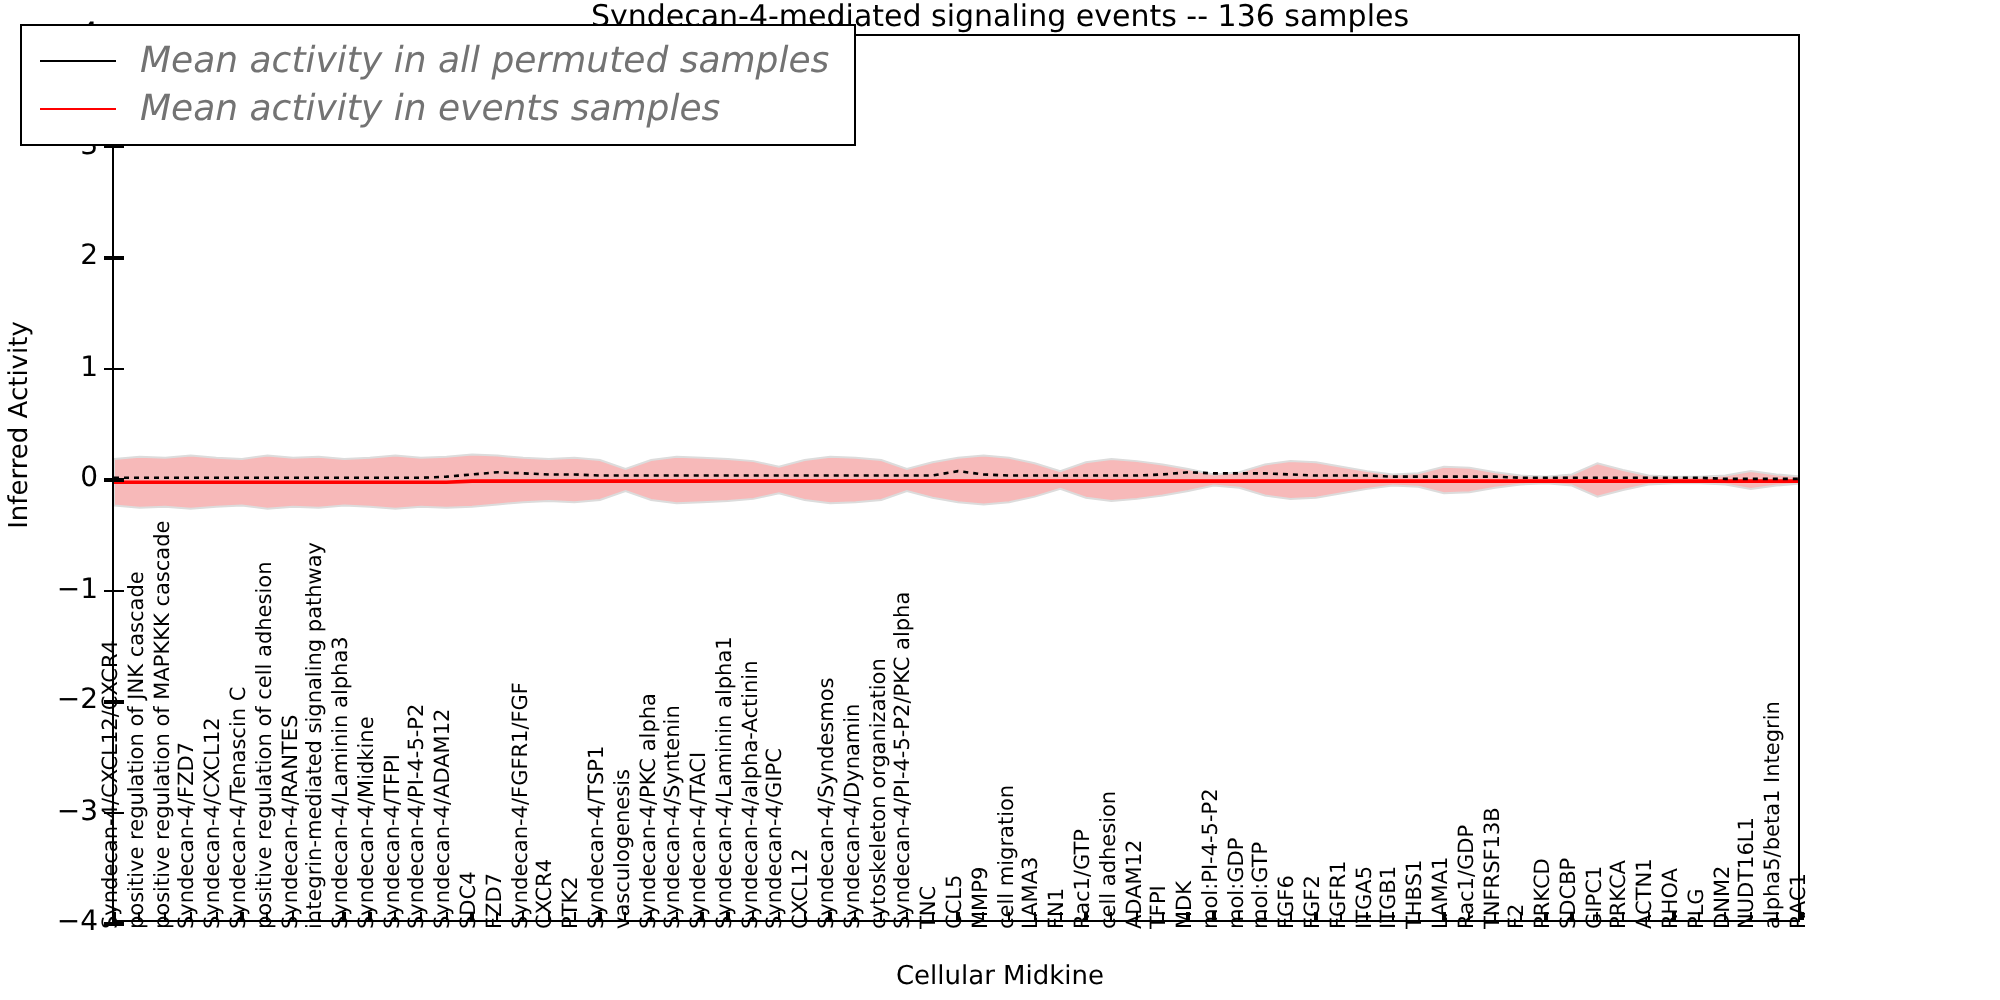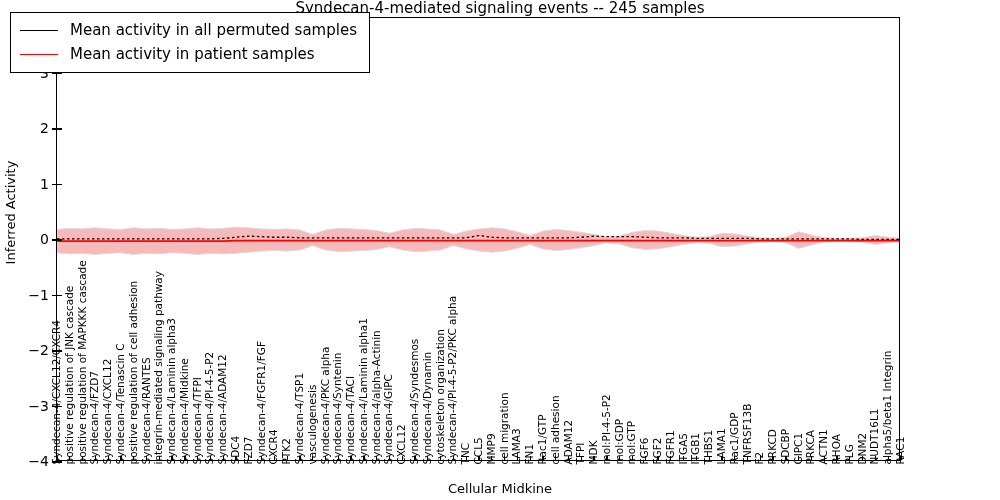--- a/index.html
+++ b/index.html
@@ -46,28 +46,28 @@
 
   
   #legend{
     position:absolute;left:10px;top:12px;
     border:1.2px solid #000;background:#fff;
     padding:5px 12px 6px 9px;
   }
   .legend-row{display:flex;align-items:center;height:24px;}
   .legend-swatch{width:38px;height:0;border-top:1.6px solid #000;margin-right:12px;}
   .legend-swatch.red{border-top-color:#ff0000;}
-  .legend-text{font-size:15px;color:#000000;white-space:nowrap;}
+  .legend-text{font-size:18px;color:#737373;white-space:nowrap;font-style:italic;}
 </style>
 </head>
 <body>
 
 <div id="root">
 
-  <div id="chart-title">Syndecan-4-mediated signaling events -- 245 samples</div>
+  <div id="chart-title">Syndecan-4-mediated signaling events -- 136 samples</div>
 
   <div id="ylabel">Inferred Activity</div>
   <div id="xlabel">Cellular Midkine</div>
 
   <div id="plot-frame">
     <div id="plot-inner">
       <svg id="plot-svg" width="844" height="444" viewBox="0 0 844 444" preserveAspectRatio="none">
         <path id="band-path" fill="#f08080" fill-opacity="0.55" stroke="none" d="M0.00 211.45 L12.79 210.34 L25.58 210.90 L38.36 209.79 L51.15 210.90 L63.94 211.45 L76.73 209.79 L89.52 210.90 L102.30 210.34 L115.09 211.45 L127.88 210.90 L140.67 209.79 L153.45 210.90 L166.24 210.34 L179.03 209.23 L191.82 209.79 L204.61 210.90 L217.39 211.45 L230.18 210.90 L242.97 212.01 L255.76 216.45 L268.55 212.01 L281.33 210.34 L294.12 210.90 L306.91 211.45 L319.70 212.56 L332.48 215.34 L345.27 212.01 L358.06 210.34 L370.85 210.90 L383.64 212.01 L396.42 216.45 L409.21 213.12 L422.00 210.90 L434.79 209.79 L447.58 210.90 L460.36 213.67 L473.15 217.56 L485.94 213.12 L498.73 211.45 L511.52 212.56 L524.30 214.23 L537.09 216.45 L549.88 219.23 L562.67 218.11 L575.45 214.23 L588.24 212.56 L601.03 213.12 L613.82 215.34 L626.61 217.56 L639.39 219.23 L652.18 218.67 L664.97 215.34 L677.76 215.89 L690.55 218.11 L703.33 219.78 L716.12 220.33 L728.91 219.23 L741.70 213.67 L754.48 217.00 L767.27 219.78 L780.06 220.33 L792.85 220.33 L805.64 219.78 L818.42 217.56 L831.21 219.23 L844.00 220.33 L844.00 223.66 L831.21 224.77 L818.42 226.44 L805.64 224.22 L792.85 223.66 L780.06 223.66 L767.27 224.22 L754.48 227.00 L741.70 230.32 L728.91 224.77 L716.12 223.66 L703.33 224.22 L690.55 225.88 L677.76 228.10 L664.97 228.66 L652.18 225.33 L639.39 224.77 L626.61 226.44 L613.82 228.66 L601.03 230.88 L588.24 231.44 L575.45 229.77 L562.67 225.88 L549.88 224.77 L537.09 227.55 L524.30 229.77 L511.52 231.44 L498.73 232.54 L485.94 230.88 L473.15 226.44 L460.36 230.32 L447.58 233.10 L434.79 234.21 L422.00 233.10 L409.21 230.88 L396.42 227.55 L383.64 231.99 L370.85 233.10 L358.06 233.66 L345.27 231.99 L332.48 228.66 L319.70 231.44 L306.91 232.54 L294.12 233.10 L281.33 233.66 L268.55 231.99 L255.76 227.55 L242.97 231.99 L230.18 233.10 L217.39 232.54 L204.61 233.10 L191.82 234.21 L179.03 235.32 L166.24 235.88 L153.45 235.32 L140.67 236.43 L127.88 235.32 L115.09 234.76 L102.30 235.88 L89.52 235.32 L76.73 236.43 L63.94 234.76 L51.15 235.32 L38.36 236.43 L25.58 235.32 L12.79 235.88 L0.00 234.76 Z"></path>
         <path id="band-outline" fill="none" stroke="#dcdcdc" stroke-width="1" d="M0.00 211.45 L12.79 210.34 L25.58 210.90 L38.36 209.79 L51.15 210.90 L63.94 211.45 L76.73 209.79 L89.52 210.90 L102.30 210.34 L115.09 211.45 L127.88 210.90 L140.67 209.79 L153.45 210.90 L166.24 210.34 L179.03 209.23 L191.82 209.79 L204.61 210.90 L217.39 211.45 L230.18 210.90 L242.97 212.01 L255.76 216.45 L268.55 212.01 L281.33 210.34 L294.12 210.90 L306.91 211.45 L319.70 212.56 L332.48 215.34 L345.27 212.01 L358.06 210.34 L370.85 210.90 L383.64 212.01 L396.42 216.45 L409.21 213.12 L422.00 210.90 L434.79 209.79 L447.58 210.90 L460.36 213.67 L473.15 217.56 L485.94 213.12 L498.73 211.45 L511.52 212.56 L524.30 214.23 L537.09 216.45 L549.88 219.23 L562.67 218.11 L575.45 214.23 L588.24 212.56 L601.03 213.12 L613.82 215.34 L626.61 217.56 L639.39 219.23 L652.18 218.67 L664.97 215.34 L677.76 215.89 L690.55 218.11 L703.33 219.78 L716.12 220.33 L728.91 219.23 L741.70 213.67 L754.48 217.00 L767.27 219.78 L780.06 220.33 L792.85 220.33 L805.64 219.78 L818.42 217.56 L831.21 219.23 L844.00 220.33 L844.00 223.66 L831.21 224.77 L818.42 226.44 L805.64 224.22 L792.85 223.66 L780.06 223.66 L767.27 224.22 L754.48 227.00 L741.70 230.32 L728.91 224.77 L716.12 223.66 L703.33 224.22 L690.55 225.88 L677.76 228.10 L664.97 228.66 L652.18 225.33 L639.39 224.77 L626.61 226.44 L613.82 228.66 L601.03 230.88 L588.24 231.44 L575.45 229.77 L562.67 225.88 L549.88 224.77 L537.09 227.55 L524.30 229.77 L511.52 231.44 L498.73 232.54 L485.94 230.88 L473.15 226.44 L460.36 230.32 L447.58 233.10 L434.79 234.21 L422.00 233.10 L409.21 230.88 L396.42 227.55 L383.64 231.99 L370.85 233.10 L358.06 233.66 L345.27 231.99 L332.48 228.66 L319.70 231.44 L306.91 232.54 L294.12 233.10 L281.33 233.66 L268.55 231.99 L255.76 227.55 L242.97 231.99 L230.18 233.10 L217.39 232.54 L204.61 233.10 L191.82 234.21 L179.03 235.32 L166.24 235.88 L153.45 235.32 L140.67 236.43 L127.88 235.32 L115.09 234.76 L102.30 235.88 L89.52 235.32 L76.73 236.43 L63.94 234.76 L51.15 235.32 L38.36 236.43 L25.58 235.32 L12.79 235.88 L0.00 234.76 Z"></path>
         <path id="series-red" fill="none" stroke="#ff0000" stroke-width="1.8" d="M0.00 223.11 L12.79 223.11 L25.58 223.11 L38.36 223.11 L51.15 223.11 L63.94 223.11 L76.73 223.11 L89.52 223.11 L102.30 223.11 L115.09 223.11 L127.88 223.11 L140.67 223.11 L153.45 223.11 L166.24 223.11 L179.03 222.55 L191.82 222.55 L204.61 222.55 L217.39 222.55 L230.18 222.55 L242.97 222.55 L255.76 222.55 L268.55 222.55 L281.33 222.55 L294.12 222.55 L306.91 222.55 L319.70 222.55 L332.48 222.55 L345.27 222.55 L358.06 222.55 L370.85 222.55 L383.64 222.55 L396.42 222.55 L409.21 222.55 L422.00 222.55 L434.79 222.55 L447.58 222.55 L460.36 222.55 L473.15 222.55 L485.94 222.55 L498.73 222.55 L511.52 222.55 L524.30 222.55 L537.09 222.55 L549.88 222.55 L562.67 222.55 L575.45 222.55 L588.24 222.55 L601.03 222.55 L613.82 222.55 L626.61 222.55 L639.39 222.55 L652.18 222.55 L664.97 222.55 L677.76 222.55 L690.55 222.55 L703.33 222.55 L716.12 222.55 L728.91 222.55 L741.70 222.55 L754.48 222.55 L767.27 222.55 L780.06 222.55 L792.85 222.55 L805.64 222.55 L818.42 222.55 L831.21 222.55 L844.00 222.55"></path>
@@ -242,17 +242,17 @@
       </div>
   </div>
 
   <div id="legend">
     <div class="legend-row">
       <span class="legend-swatch black"></span>
       <span class="legend-text">Mean activity in all permuted samples</span>
     </div>
     <div class="legend-row">
       <span class="legend-swatch red"></span>
-      <span class="legend-text">Mean activity in patient samples</span>
+      <span class="legend-text">Mean activity in events samples</span>
     </div>
   </div>
 
 </div>
 
 </body></html>

